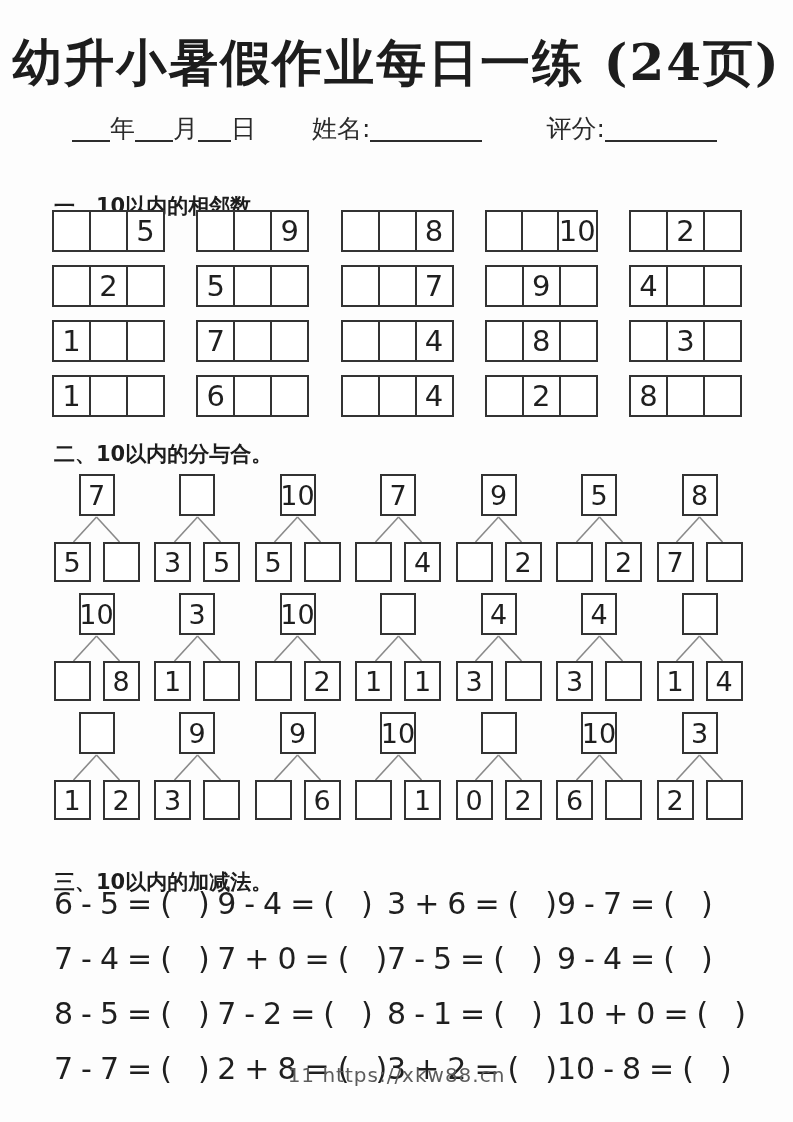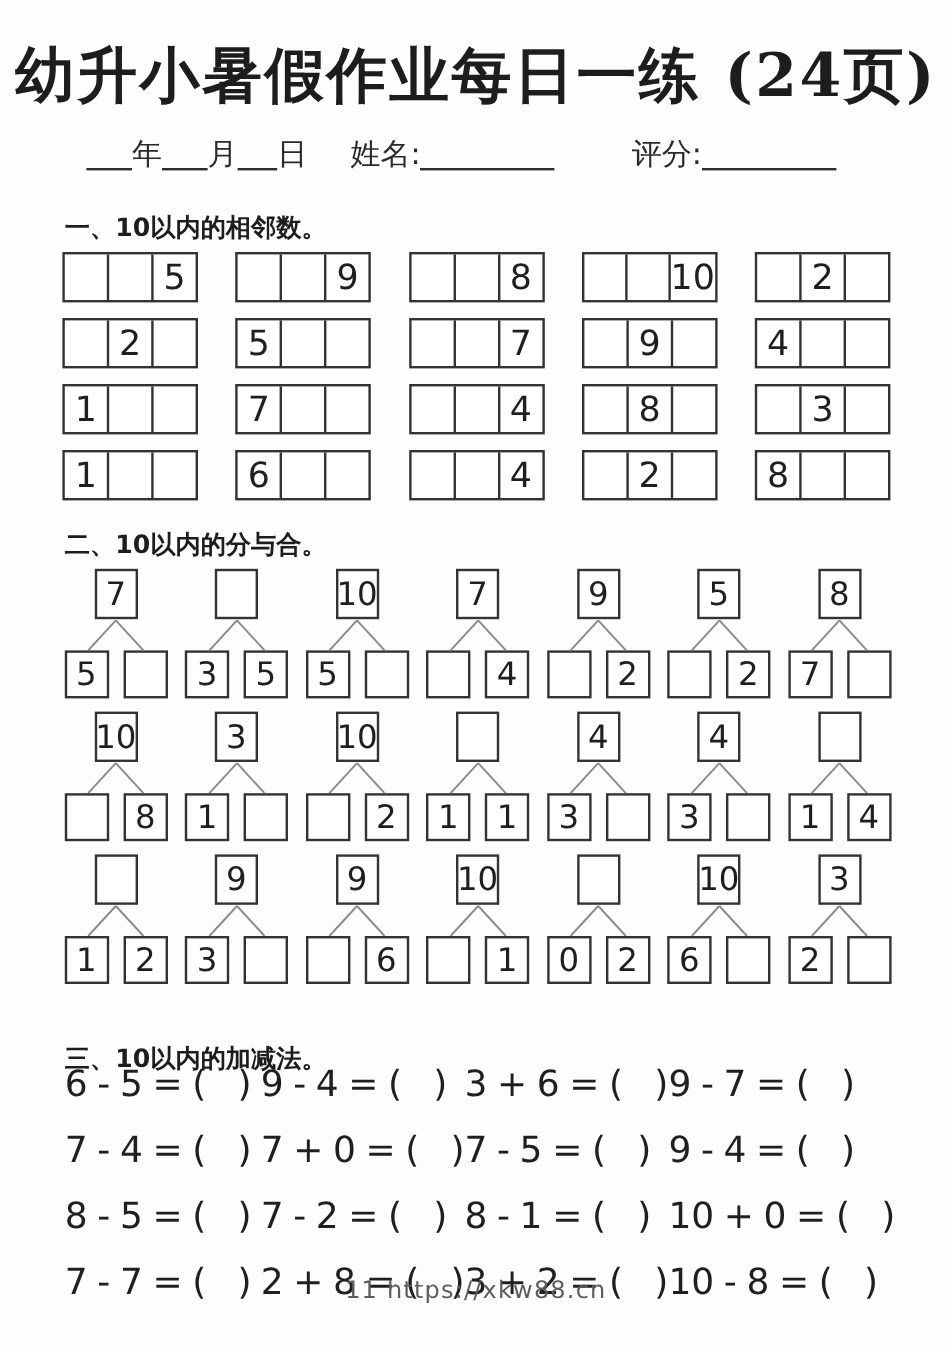--- a/index.html
+++ b/index.html
@@ -16,23 +16,23 @@
     text-align:center;font-size:50px;font-weight:700;letter-spacing:2px;
     color:#1d1d1d;font-family:"DejaVu Serif","Liberation Serif",serif;
   }
   .dateline{
     position:absolute;top:112px;left:72px;
     display:flex;align-items:flex-end;
     font-size:25px;color:#2a2a2a;
   }
   .blank{border-bottom:2px solid #2d2d2d;align-self:flex-end;margin-bottom:3px;}
   .w38{width:38px}.w33{width:33px}.w112{width:112px}
-  .gap40{margin-left:36px}.gap44{margin-left:64px}
+  .gap40{margin-left:56px}.gap44{margin-left:64px}
   .sec-head{position:absolute;left:54px;font-size:21px;font-weight:700;color:#1d1d1d;}
-  .sh1{top:176px}.sh2{top:440px}.sh3{top:868px}
+  .sh1{top:192px}.sh2{top:440px}.sh3{top:868px}
 
   .neighbors{position:absolute;top:210px;left:52px;width:690px;display:flex;flex-direction:column;gap:13px;}
   .n-row{display:flex;justify-content:space-between;}
   .strip{width:113px;height:42px;display:flex;border:2px solid #333;box-sizing:border-box;background:#fff;}
   .cell{flex:1;display:flex;align-items:center;justify-content:center;font-size:29px;color:#1f1f1f;border-right:2px solid #333;}
   .cell:last-child{border-right:0}
 
   .trees{position:absolute;top:474px;left:48px;width:700px;display:flex;flex-direction:column;gap:11px;}
   .t-row{display:flex;justify-content:space-between;}
   .tree{width:97px;display:flex;flex-direction:column;align-items:center;}

